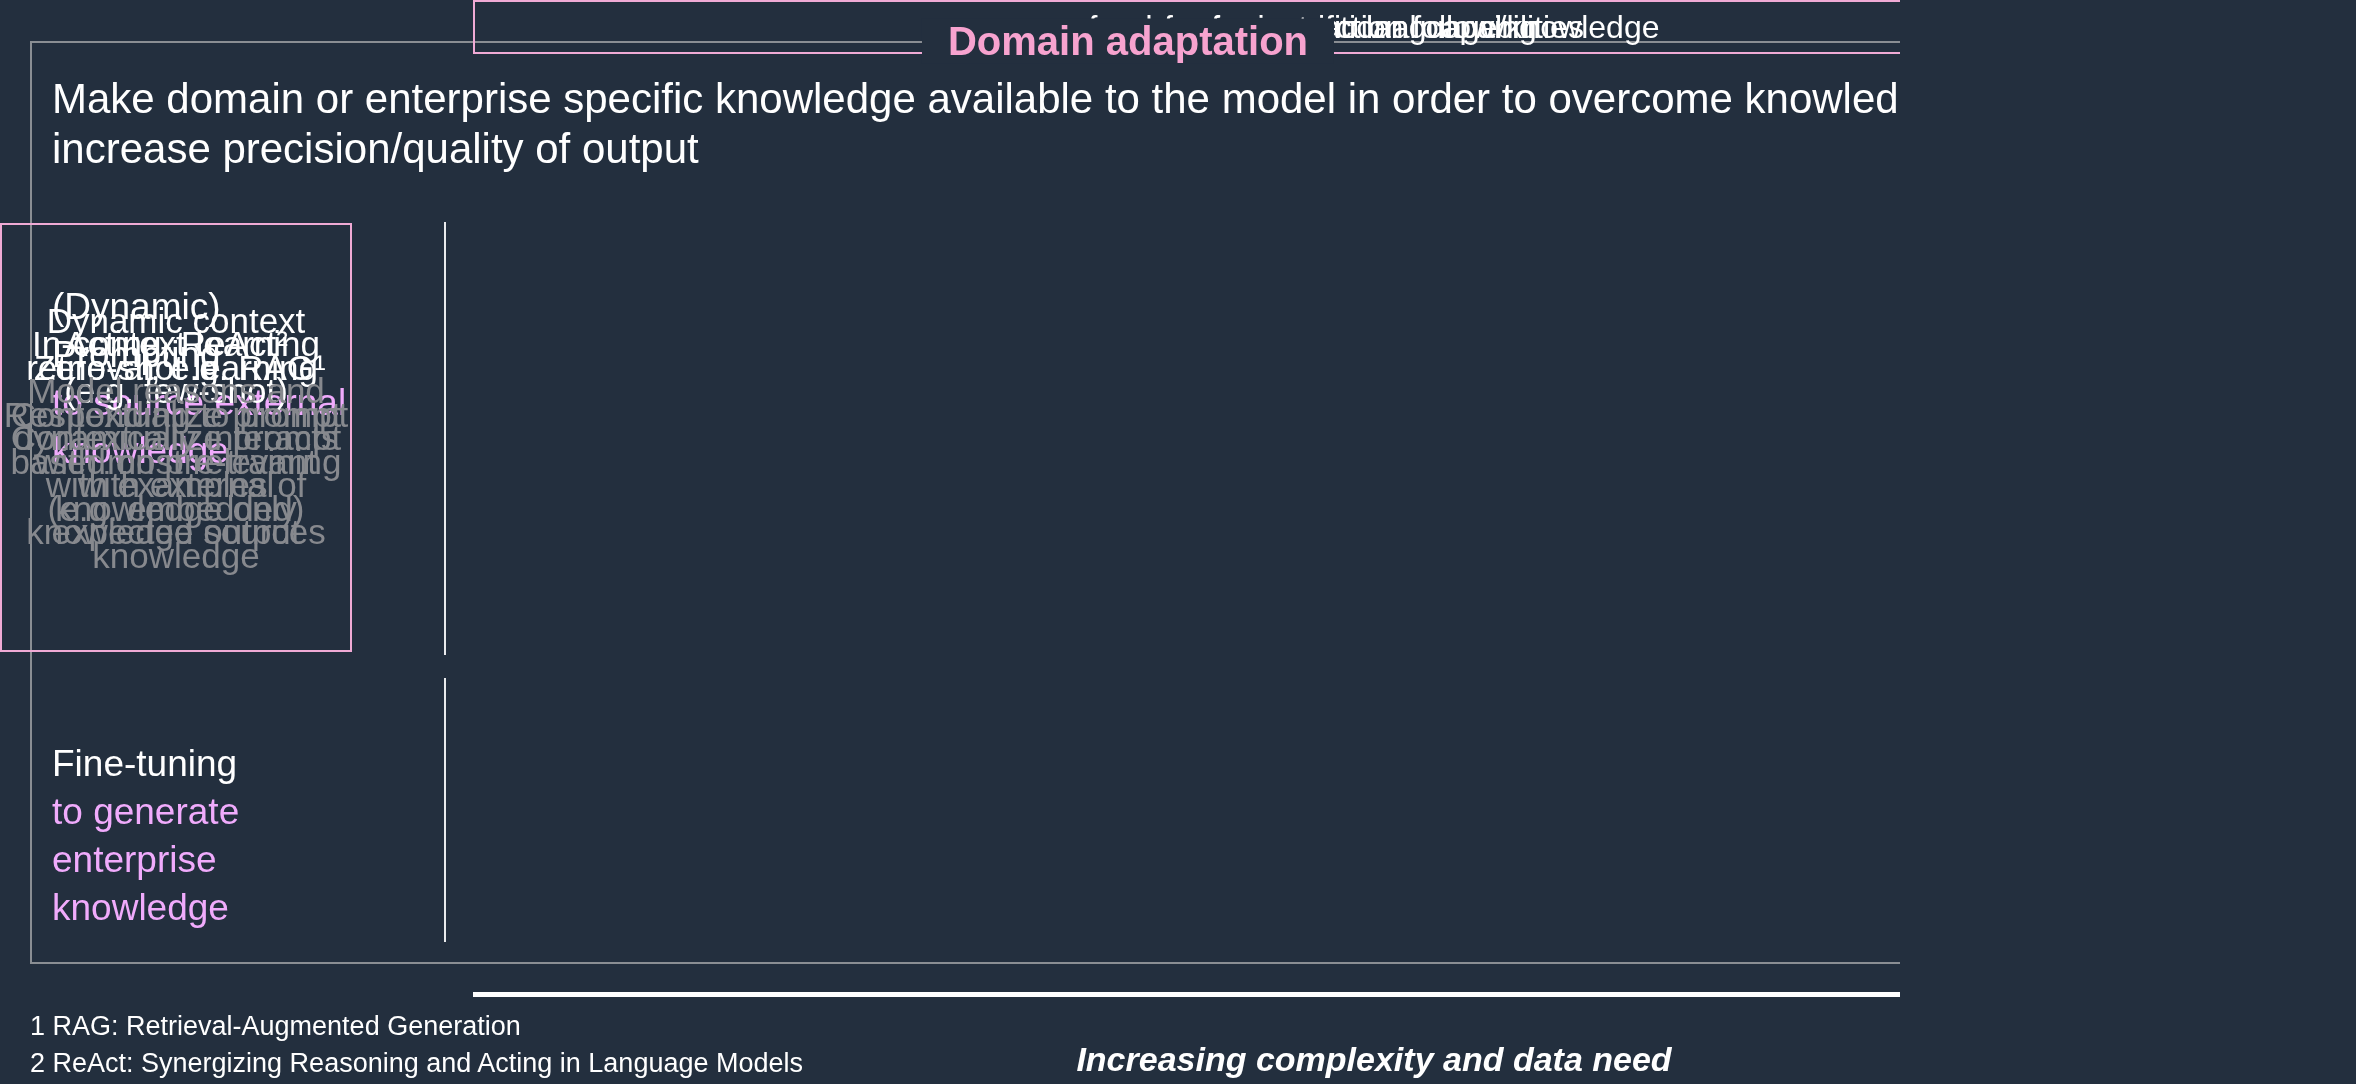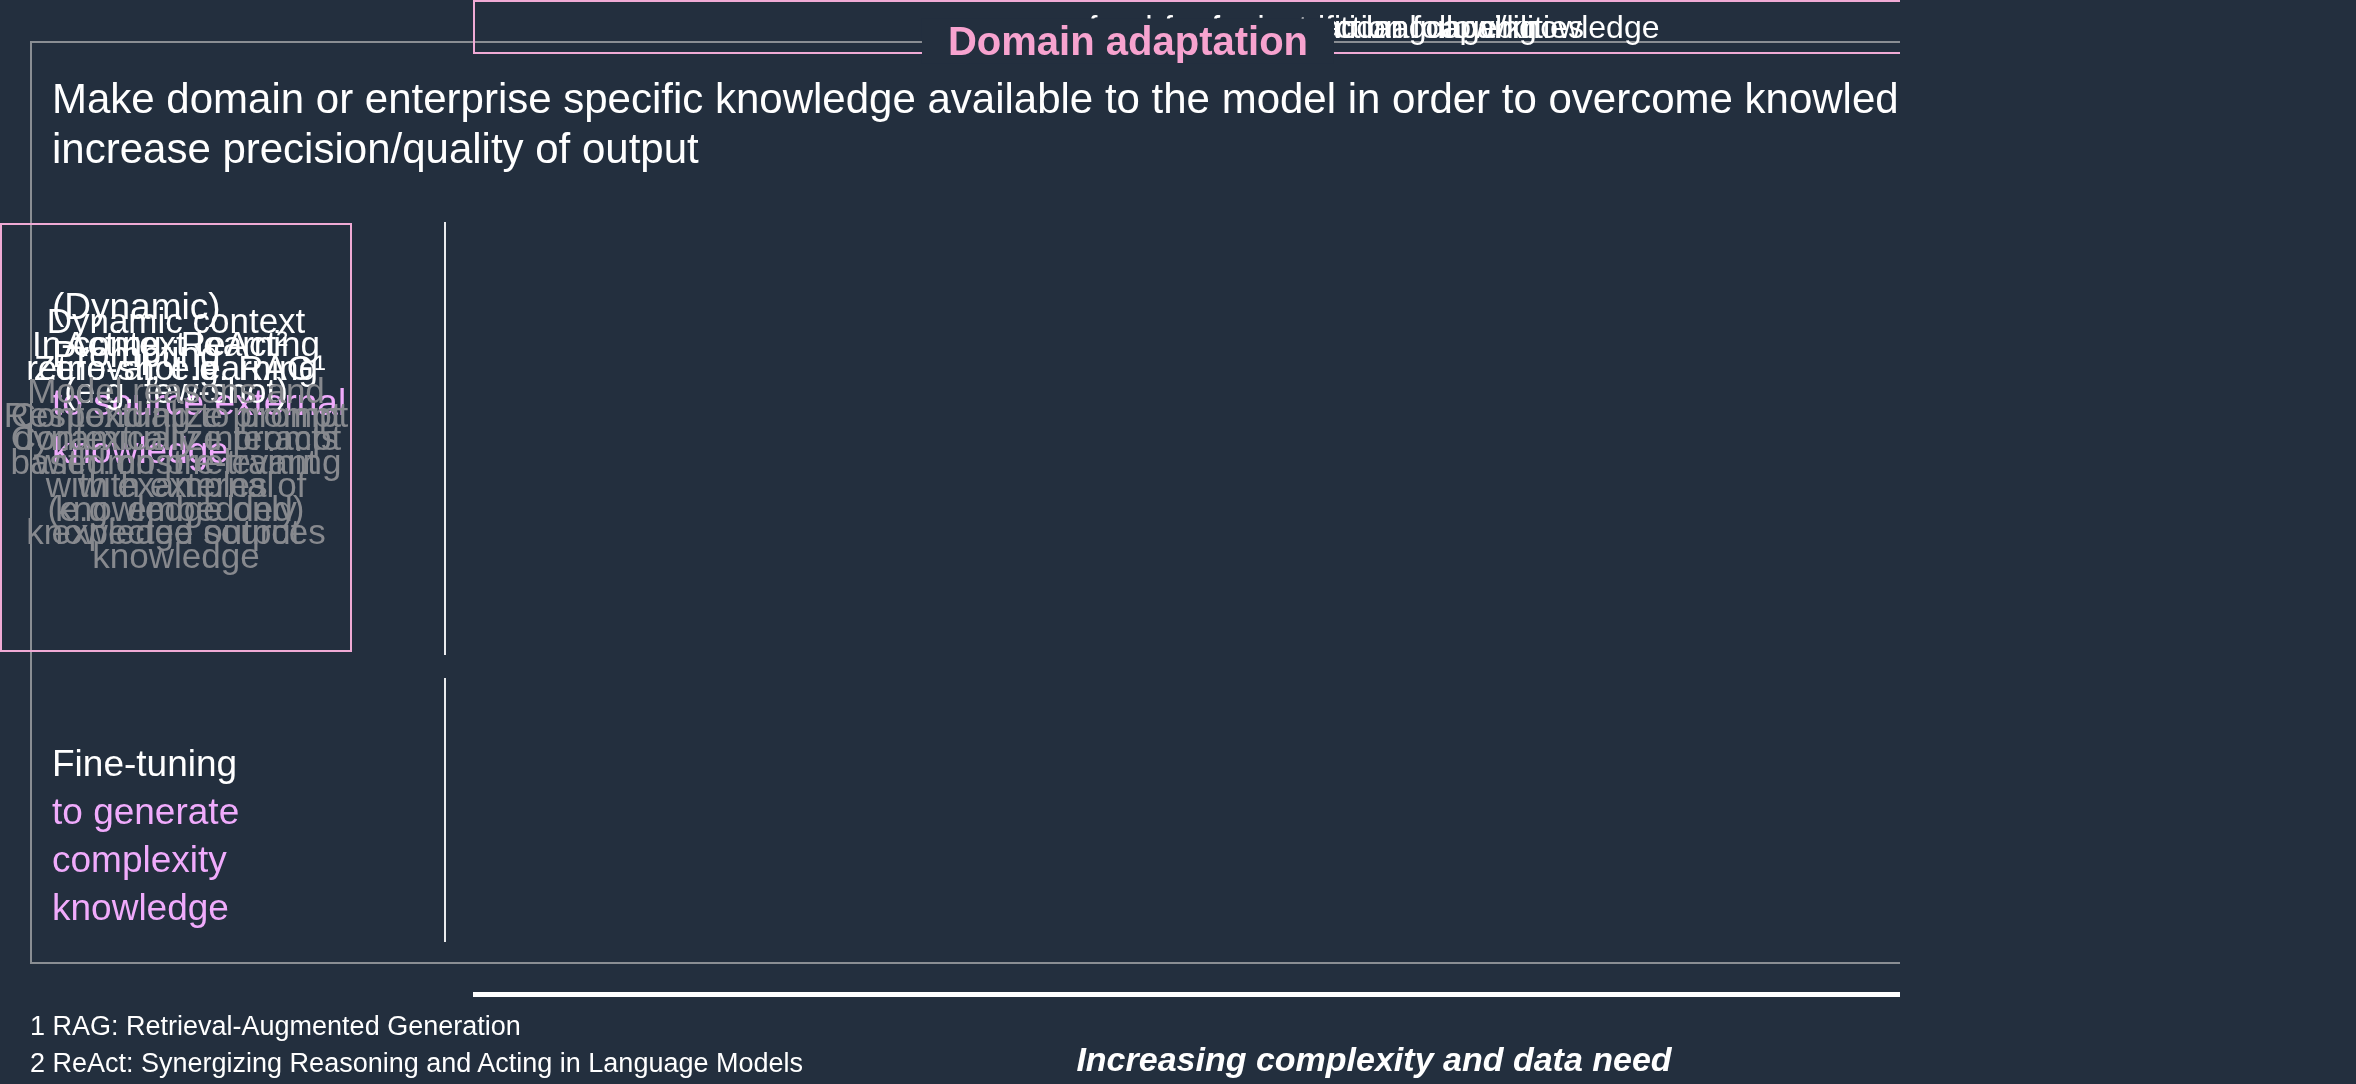--- a/index.html
+++ b/index.html
@@ -97,21 +97,21 @@
 
   <div class="abs card">
     <div class="card-inner">
       <div class="card-title">Acting, ReAct²</div>
       <div class="card-desc">Model reasons and dynamically interacts with external knowledge sources</div>
     </div>
   </div>
 
   <div class="abs side-label" id="finetune-label">
     <div class="head">Fine-tuning</div>
-    <div class="sub">to generate complexity knowledge</div>
+    <div class="sub">to generate enterprise knowledge</div>
   </div>
 
   <div class="abs vdiv bot"></div>
 
   <div class="abs bar">for instruction following</div>
   <div class="abs bar">for conversational capabilities</div>
   <div class="abs bar">for domain-specific language/knowledge</div>
   <div class="abs bar">...</div>
 
   <div class="abs footnotes">

